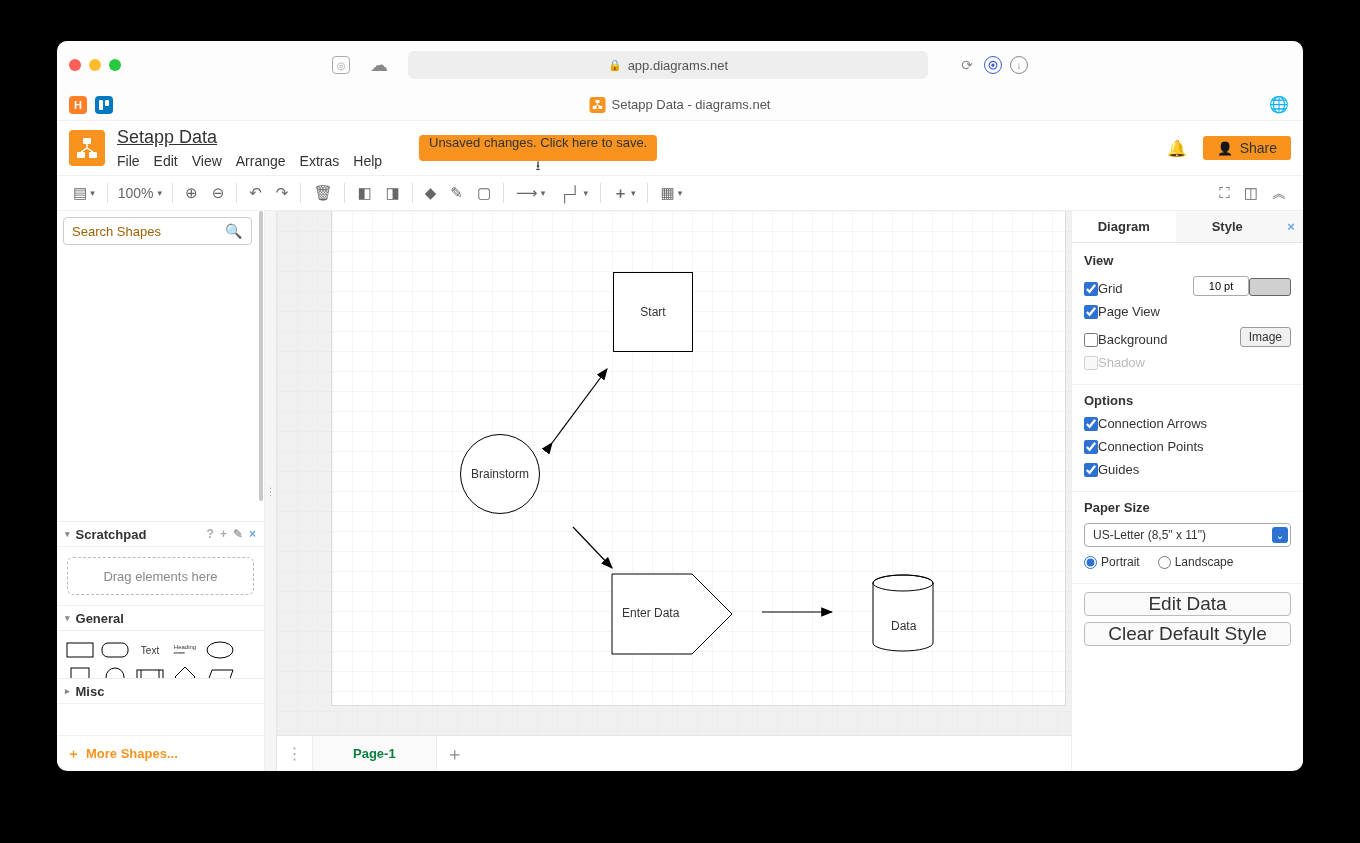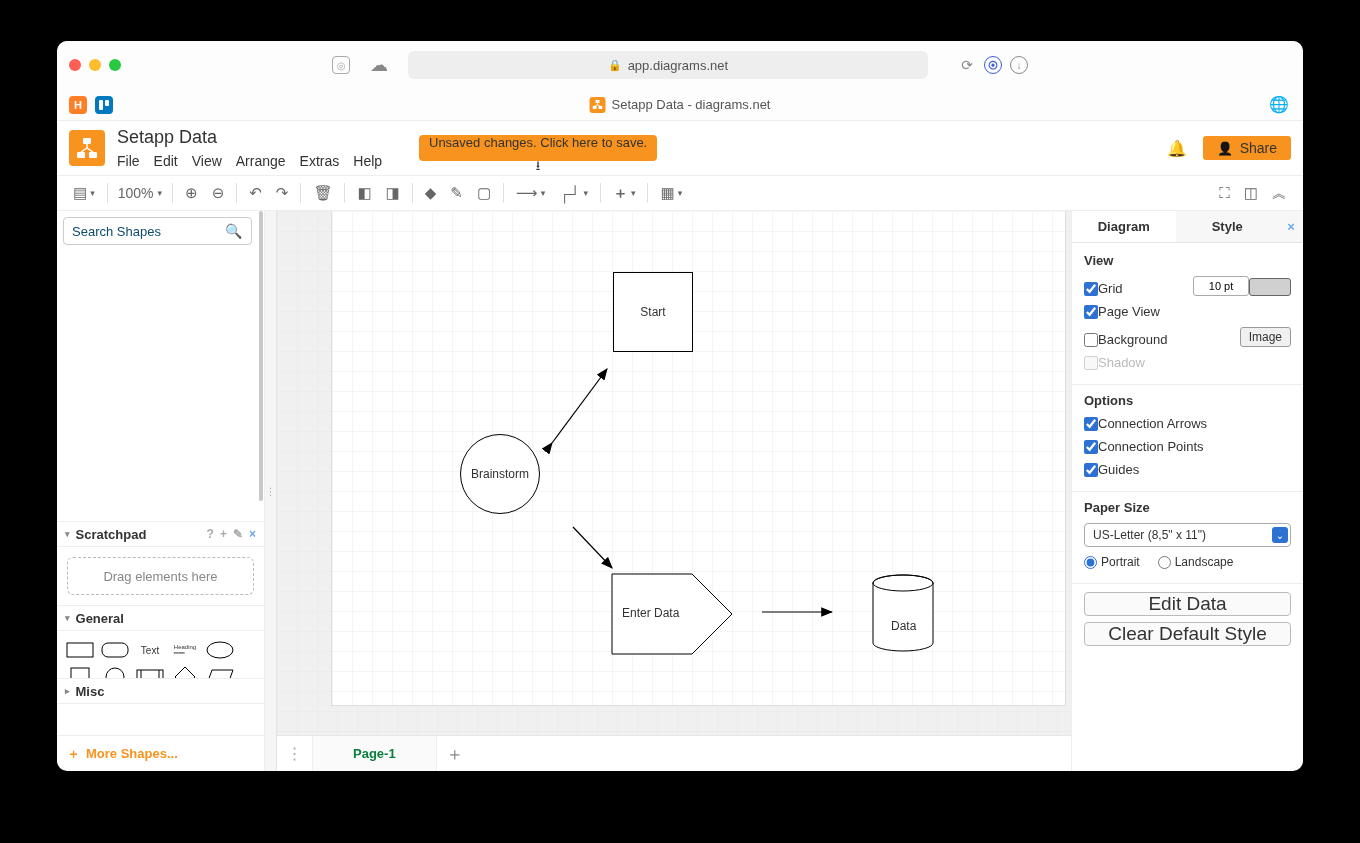--- a/index.html
+++ b/index.html
@@ -22,39 +22,39 @@
 .dl-icon { width: 18px; height: 18px; border: 1.5px solid #888; border-radius: 50%; display: flex; align-items: center; justify-content: center; color: #888; font-size: 10px; }
 .tabbar { height: 32px; background: #fdfdfd; border-bottom: 1px solid #eee; display: flex; align-items: center; padding: 0 12px; gap: 8px; position: relative; }
 .tabicon { width: 18px; height: 18px; border-radius: 4px; display: flex; align-items: center; justify-content: center; font-size: 11px; font-weight: bold; color: #fff; }
 .tabicon.h { background: #ff7f27; }
 .tabicon.t { background: #0079bf; }
 .tabtitle { position: absolute; left: 50%; transform: translateX(-50%); display: flex; align-items: center; gap: 6px; font-size: 13px; color: #555; }
 .tabtitle .di { width: 16px; height: 16px; background: #f7931e; border-radius: 3px; display: flex; align-items: center; justify-content: center; color: #fff; font-size: 10px; }
 .appheader { height: 54px; display: flex; align-items: center; padding: 0 12px; gap: 14px; position: relative; }
 .applogo { width: 36px; height: 36px; background: #f7931e; border-radius: 4px; display: flex; align-items: center; justify-content: center; position: relative; }
 .applogo svg { width: 24px; height: 24px; }
-.apptitle { position: absolute; left: 60px; top: 6px; font-size: 18px; font-weight: 400; }
+.apptitle { position: absolute; left: 60px; top: 6px; font-size: 18px; font-weight: 400; text-decoration: underline; }
 .menubar { position: absolute; left: 60px; bottom: 6px; display: flex; gap: 14px; font-size: 14px; }
 .menubar span { cursor: default; }
 .savebar { height: 26px; padding: 0 10px; background: #f7931e; border-radius: 4px; display: flex; align-items: center; font-size: 13px; gap: 6px; margin-left: 300px; flex-direction: column; }
 .savebar .dl { font-size: 13px; }
 .hdright { margin-left: auto; display: flex; align-items: center; gap: 16px; }
 .bell { color: #777; font-size: 16px; }
 .sharebtn { height: 24px; padding: 0 14px; background: #f7931e; border-radius: 3px; display: flex; align-items: center; gap: 6px; font-size: 14px; }
 .sharebtn::before { content: "👤"; font-size: 13px; filter: grayscale(1) brightness(0.2); }
 .globe { color: #aaa; font-size: 16px; position: absolute; right: 14px; top: -26px; }
 .toolbar { height: 36px; border-top: 1px solid #eee; border-bottom: 1px solid #eee; display: flex; align-items: center; padding: 0 14px; gap: 10px; color: #666; font-size: 14px; position: relative; }
 .tbsep { width: 1px; height: 20px; background: #e0e0e0; }
 .tbbtn { display: flex; align-items: center; gap: 3px; cursor: default; padding: 2px; }
 .tbicon { font-size: 15px; color: #666; }
 .zoom { display: flex; align-items: center; gap: 4px; }
 .tbright { position: absolute; right: 14px; display: flex; gap: 10px; align-items: center; }
 .mainrow { flex: 1; display: flex; overflow: hidden; }
 .leftcol { width: 208px; display: flex; flex-direction: column; border-right: 1px solid #eee; }
-.searchbox { margin: 6px 6px; height: 28px; border: 1px solid #ccc; border-radius: 4px; display: flex; align-items: center; padding: 0 8px; color: #0c4a6e; font-size: 13px; justify-content: space-between; }
+.searchbox { margin: 6px 6px; height: 28px; border: 1px solid #ccc; border-radius: 4px; display: flex; align-items: center; padding: 0 8px; color: #a16207; font-size: 13px; justify-content: space-between; }
 .searchbox span:last-child { font-size: 14px; }
 .panelhdr { height: 26px; display: flex; align-items: center; padding: 0 8px; font-size: 13px; font-weight: 600; border-top: 1px solid #eee; border-bottom: 1px solid #eee; gap: 6px; }
 .panelhdr .tri { font-size: 9px; color: #888; }
 .panelhdr .r { margin-left: auto; display: flex; gap: 6px; color: #aaa; font-size: 12px; }
 .scratcharea { padding: 10px; }
 .scratchbox { height: 38px; border: 1px dashed #bbb; border-radius: 6px; display: flex; align-items: center; justify-content: center; color: #888; font-size: 13px; }
 .shapearea { flex: 1; overflow: auto; padding: 8px; }
 .shapesgrid { display: grid; grid-template-columns: repeat(6, 30px); gap: 5px; }
 .shp { width: 30px; height: 22px; display: flex; align-items: center; justify-content: center; }
 .moreshapes { height: 36px; border-top: 1px solid #eee; display: flex; align-items: center; padding: 0 10px; gap: 6px; color: #f7931e; font-weight: 600; font-size: 13px; }

